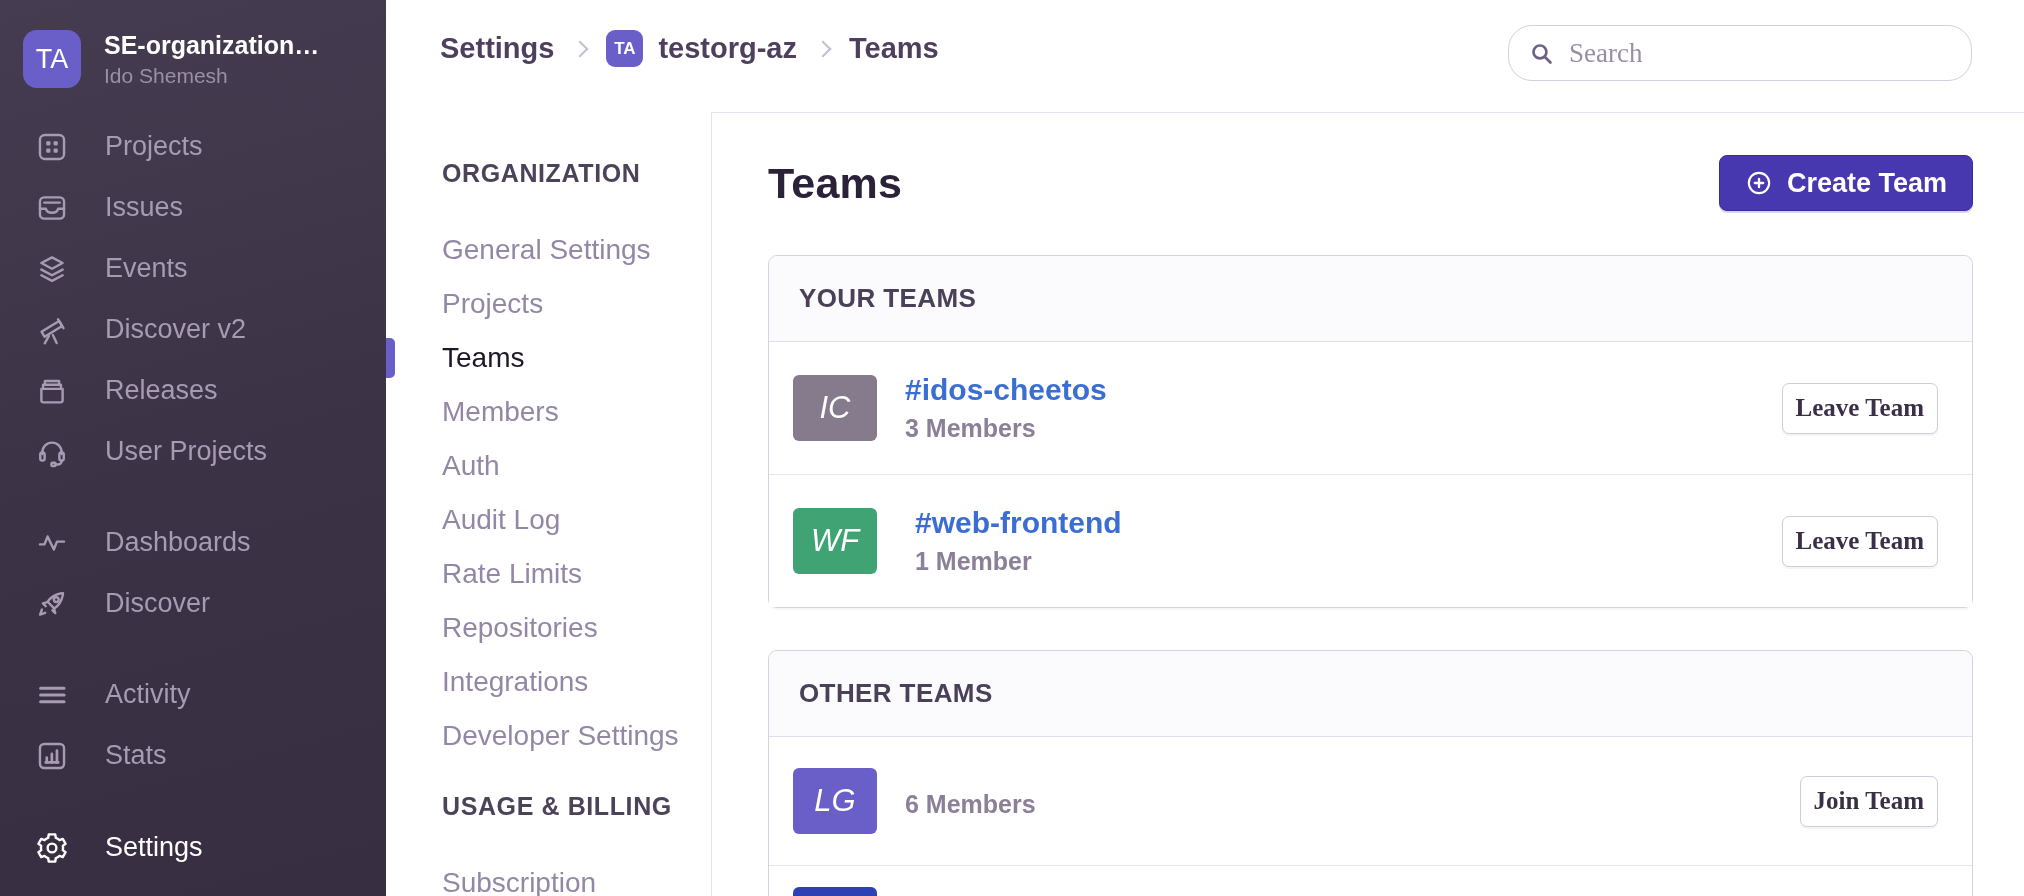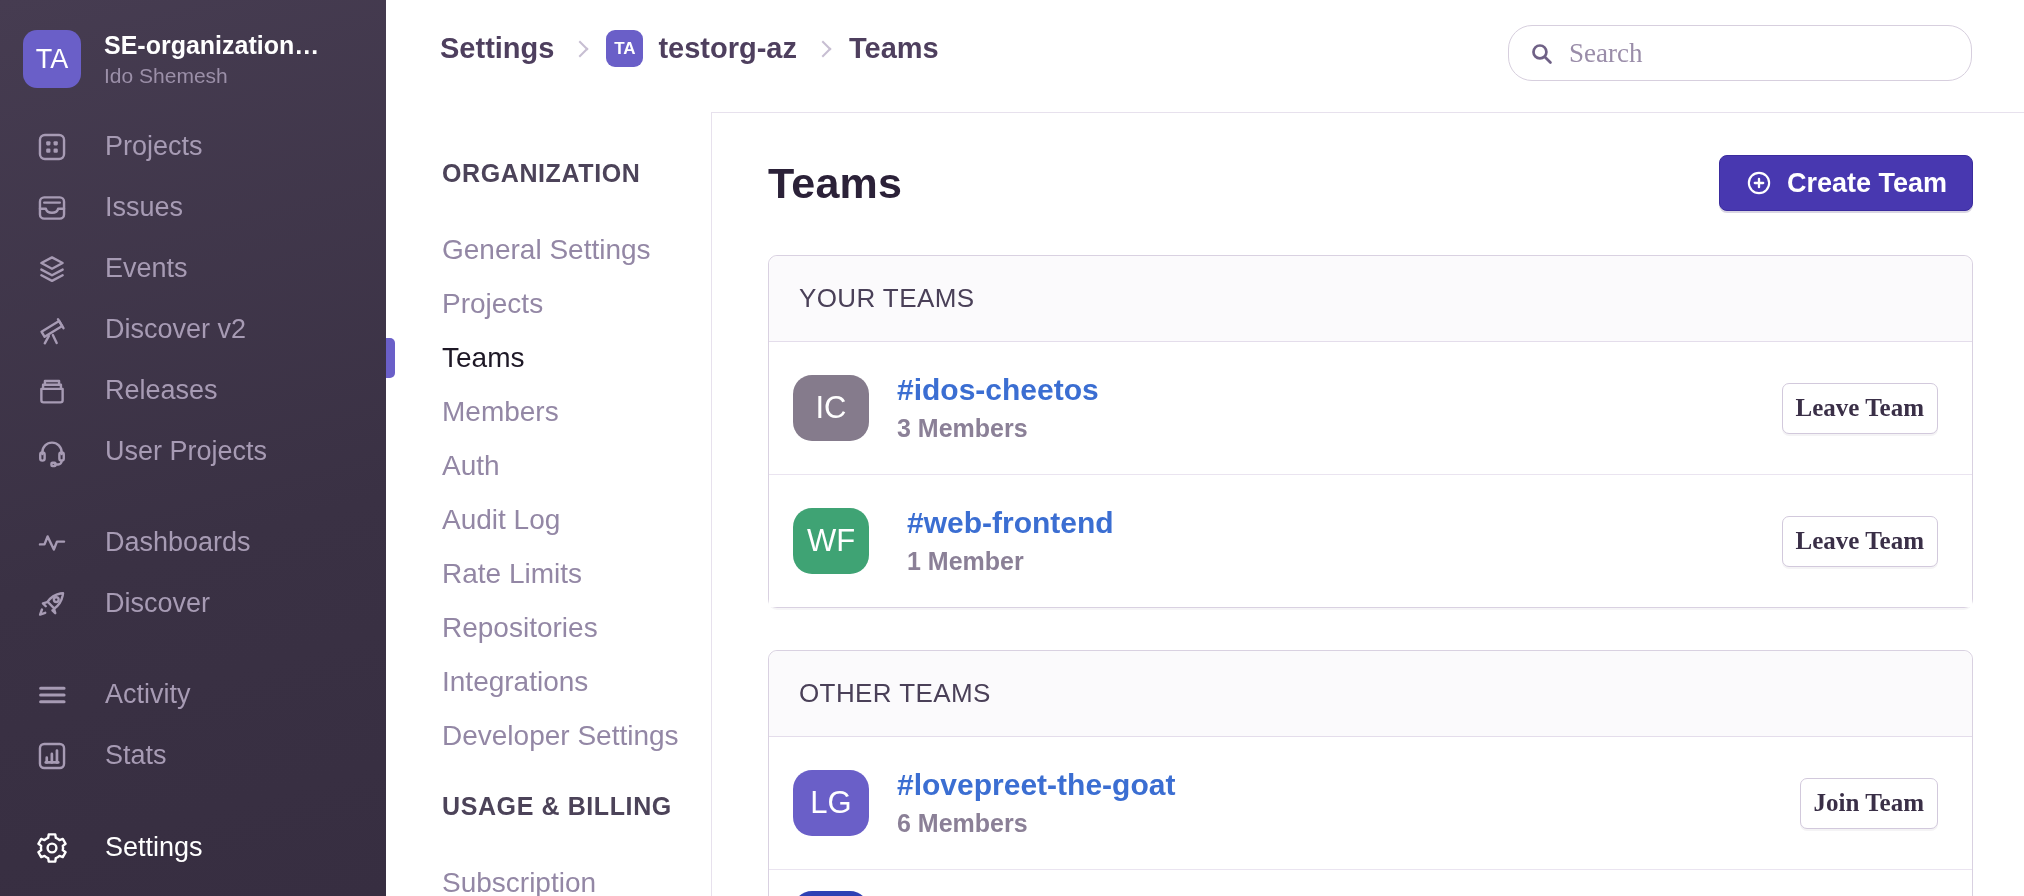--- a/index.html
+++ b/index.html
@@ -84,28 +84,28 @@
   }
   .create-btn svg { width:28px; height:28px; }
 
   .panel {
     margin-top:44px; border:1px solid #d9d1e1; border-radius:9px; background:#fff;
     box-shadow:0 2px 0 rgba(37,11,54,0.04);
   }
   .panel + .panel { margin-top:42px; }
   .panel-header {
     background:#fbfafc; border-bottom:1px solid #e4ddeb; border-radius:9px 9px 0 0;
-    padding:27px 30px; font-size:26px; font-weight:400; color:#4a4058; letter-spacing:0.4px;
+    padding:27px 30px; font-size:26px; font-weight:700; color:#4a4058; letter-spacing:0.4px;
   }
   .team-row { display:flex; align-items:center; padding:31px 34px 31px 24px; background:#fff; }
   .team-row + .team-row { border-top:1px solid #eae4f0;gap:10px; }
   .team-row.partial { padding:21px 34px 40px 24px; align-items:flex-start; }
   .avatar {
-    width:76px; height:66px; border-radius:19px; color:#fff; font-size:31px;
-    display:flex; align-items:center; justify-content:center; flex-shrink:0;
+    width:84px; height:66px; border-radius:6px; color:#fff; font-size:31px;
+    display:flex; align-items:center; justify-content:center; flex-shrink:0;font-style:italic;
   }
   .team-info { margin-left:28px; min-width:0;font-weight:bold; }
   .team-name { display:block; color:var(--link); font-size:30px; text-decoration:none; cursor:pointer; white-space:nowrap; }
   .team-members { color:#8b8097; font-size:25px; margin-top:7px; }
   .team-action {
     margin-left:auto; height:51px; padding:0 13px; background:#fff; border:1px solid #d2c9dc;
     border-radius:7px; font-size:25px; font-weight:700; color:#3a2f47; font-family:Liberation Serif, serif;
     box-shadow:0 2px 0 rgba(37,11,54,0.05); cursor:pointer; flex-shrink:0;
   }
 </style>
@@ -328,21 +328,20 @@
               </div>
   </section>
             <section class="panel">
     <header class="panel-header">
       <span>OTHER TEAMS</span>
     </header>
     <div class="panel-body">
                 <div class="team-row">
     <span class="avatar" style="background: rgb(106, 95, 200);">LG</span>
     <div class="team-info">
-      <a class="team-name">#lovepreet-the-goat</a>
       <div class="team-members">6 Members</div>
     </div>
     <button class="team-action">Join Team</button>
   </div>
                 <div class="team-row partial">
     <span class="avatar" style="background: rgb(46, 65, 180);"></span>
     <div class="team-info">
       <a class="team-name"></a>
       <div class="team-members"></div>
     </div>

